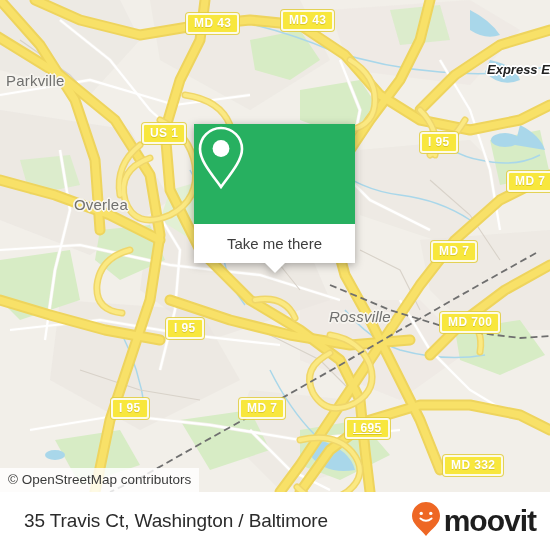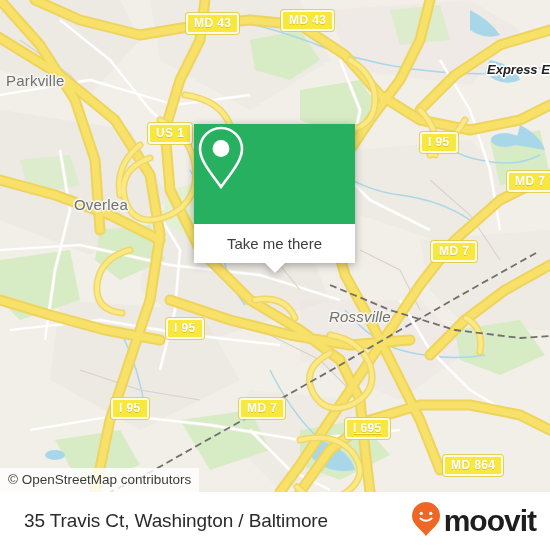--- a/index.html
+++ b/index.html
@@ -248,29 +248,30 @@
     </svg>
 
     <div class="place" style="left:6px;top:34px;margin-top:38px;">Parkville</div>
     <div class="place" style="left:74px;top:190px;margin-top:6px;">Overlea</div>
     <div class="place" style="left:329px;top:308px;font-style:italic;">Rossville</div>
 
     <div class="hwy-name" style="left:487px;top:62px;">Express Ex</div>
 
     <div class="shield" style="left:186px;top:13px;">MD 43</div>
     <div class="shield" style="left:281px;top:10px;">MD 43</div>
-    <div class="shield" style="left:148px;top:123px;">US 1</div>
+    <div class="shield" style="left:142px;top:123px;">US 1</div>
     <div class="shield" style="left:420px;top:132px;">I 95</div>
     <div class="shield" style="left:507px;top:171px;">MD 7</div>
     <div class="shield" style="left:431px;top:241px;">MD 7</div>
     <div class="shield" style="left:166px;top:318px;">I 95</div>
+    <div class="shield" style="left:440px;top:312px;">MD 700</div>
     <div class="shield" style="left:111px;top:398px;">I 95</div>
     <div class="shield" style="left:239px;top:398px;">MD 7</div>
     <div class="shield" style="left:345px;top:418px;text-decoration:underline;">I 695</div>
-    <div class="shield" style="left:443px;top:455px;">MD 864</div>
+    <div class="shield" style="left:443px;top:455px;">MD 332</div>
 
     <div id="popup">
       <div id="popup-image">
         <span>
           <svg width="54" height="68" viewBox="0 0 54 68" aria-hidden="true">
             <path d="M27 4 C15.4 4 6 13.4 6 25 C6 36 16 48 27 63 C38 48 48 36 48 25 C48 13.4 38.6 4 27 4 Z" fill="none" stroke="#ffffff" stroke-width="2.6"></path>
             <circle cx="27" cy="24.5" r="8.4" fill="#ffffff"></circle>
           </svg>
         </span>
       </div>

